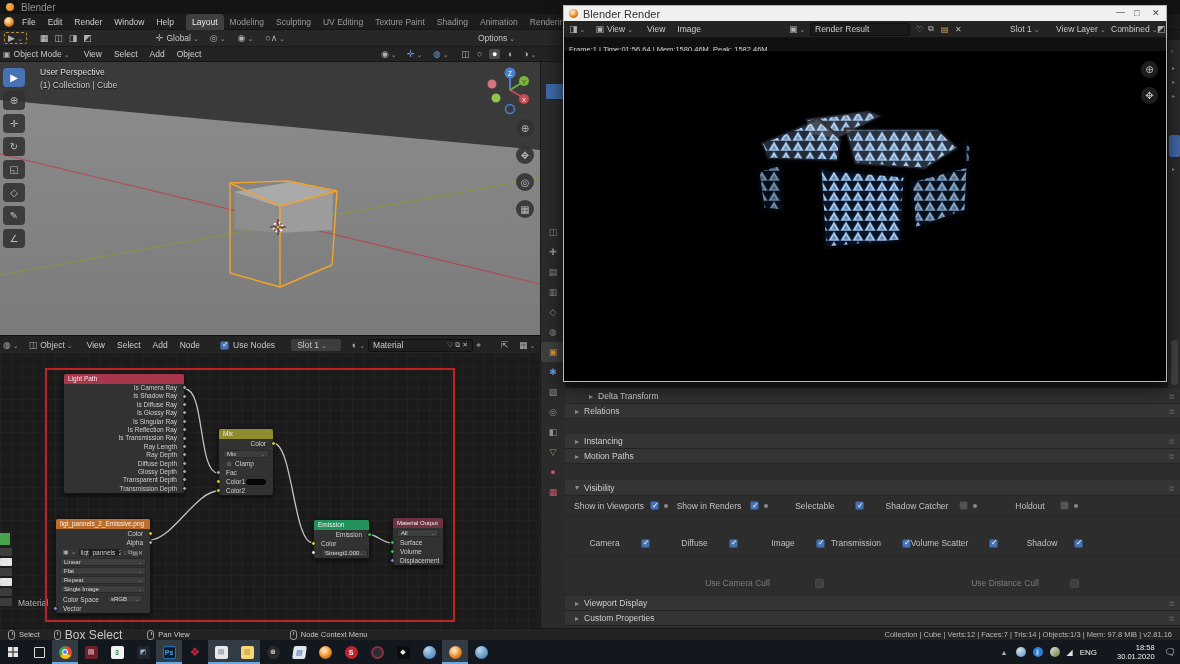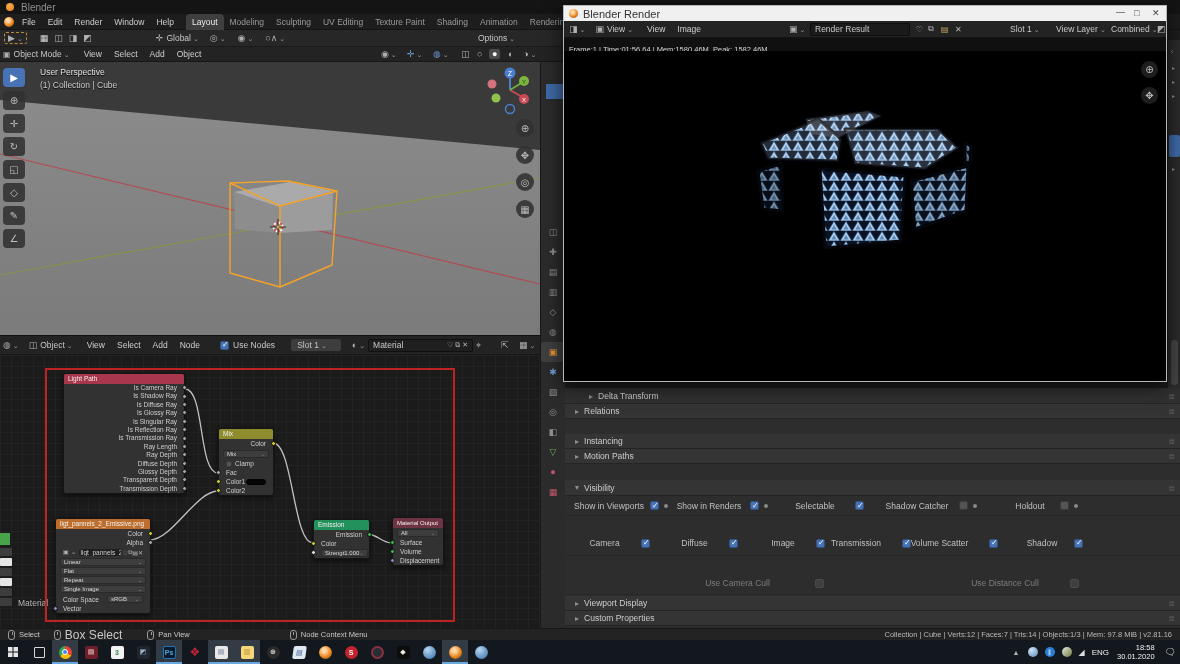--- a/index.html
+++ b/index.html
@@ -594,21 +594,21 @@
     <div class="tb-ico">
         <span class="sq" style="border-radius:50%;background:radial-gradient(circle at 35% 30%,#b8d8f0,#2e6aa8)"></span>
       </div>
 
     <div class="row" style="position:absolute;right:4px;height:24px">
       <span class="icon" style="font-size:7px;margin-right:8px">▲</span>
       <span style="width:10px;height:10px;border-radius:50%;background:radial-gradient(circle at 35% 30%,#cfe4f4,#5a8ab8);margin-right:7px"></span>
       <span style="width:10px;height:10px;border-radius:50%;background:#2a7fd4;color:#fff;font-size:6px;text-align:center;line-height:10px;margin-right:7px">∥</span>
       <span style="width:10px;height:10px;border-radius:50%;background:linear-gradient(135deg,#e8e8e0,#6a7a3a);margin-right:7px"></span>
       <span class="icon" style="font-size:8px;margin-right:7px;color:#e0e0e0">◢</span>
-      <span style="color:#f0f0f0;font-size:8px;margin-right:8px">ENG</span>
+      <span style="color:#f0f0f0;font-size:8px;margin-right:20px">ENG</span>
       <span style="display:flex;flex-direction:column;align-items:flex-end;margin-right:10px">
         <span style="color:#f0f0f0;font-size:7.5px;line-height:9px">18:58</span>
         <span style="color:#f0f0f0;font-size:7.5px;line-height:9px">30.01.2020</span>
       </span>
       <span class="icon" style="font-size:9px;color:#e8e8e8">🗨</span>
     </div>
   </div>
 
 </div>
 

